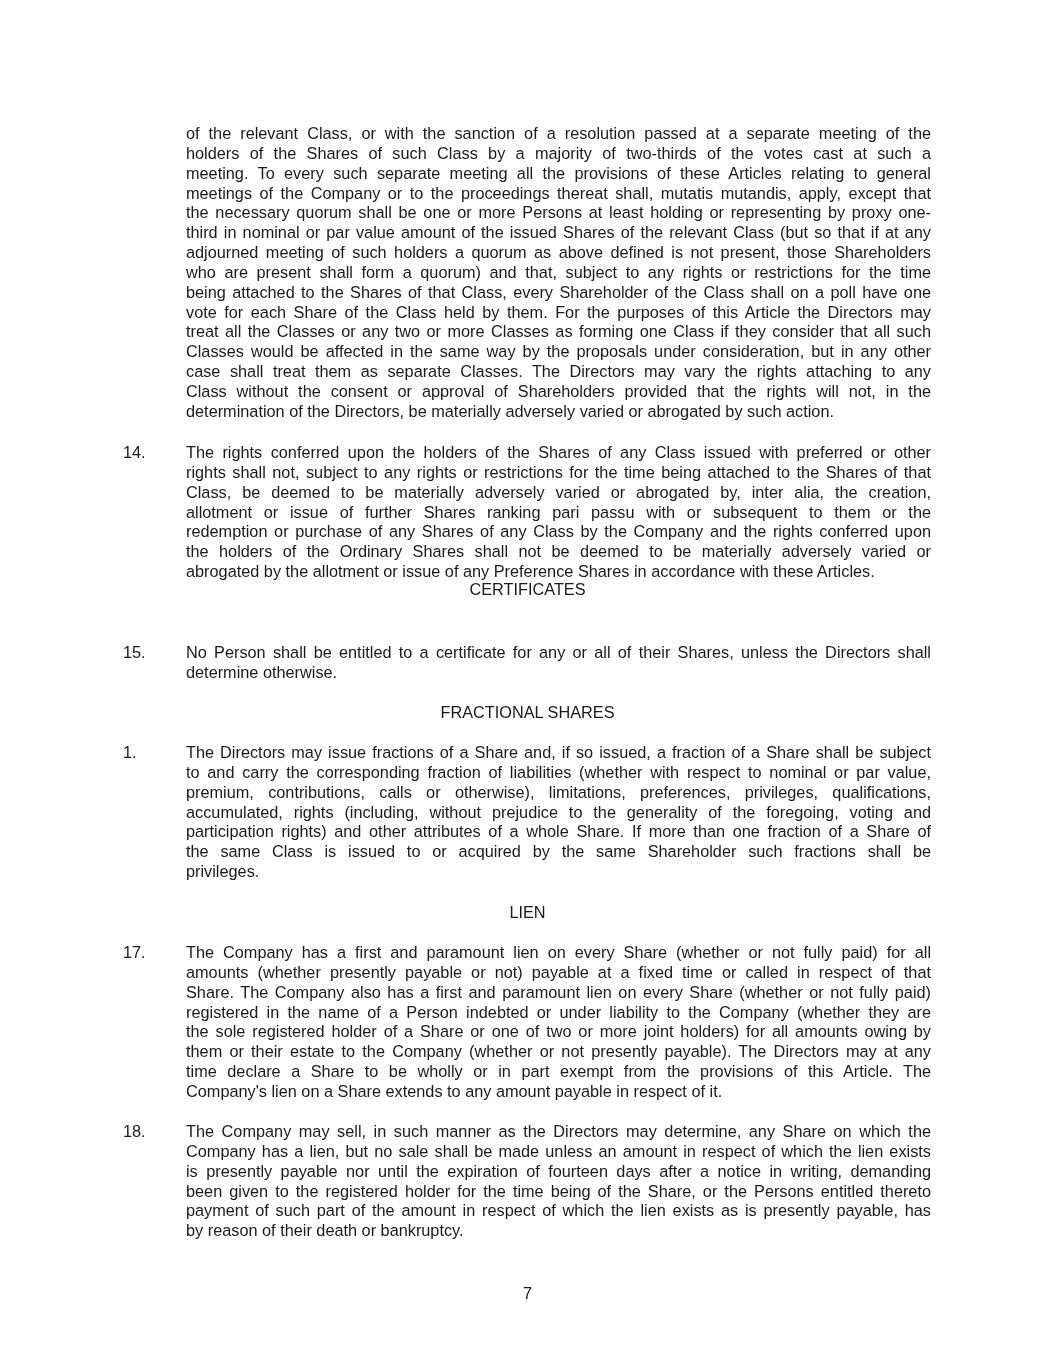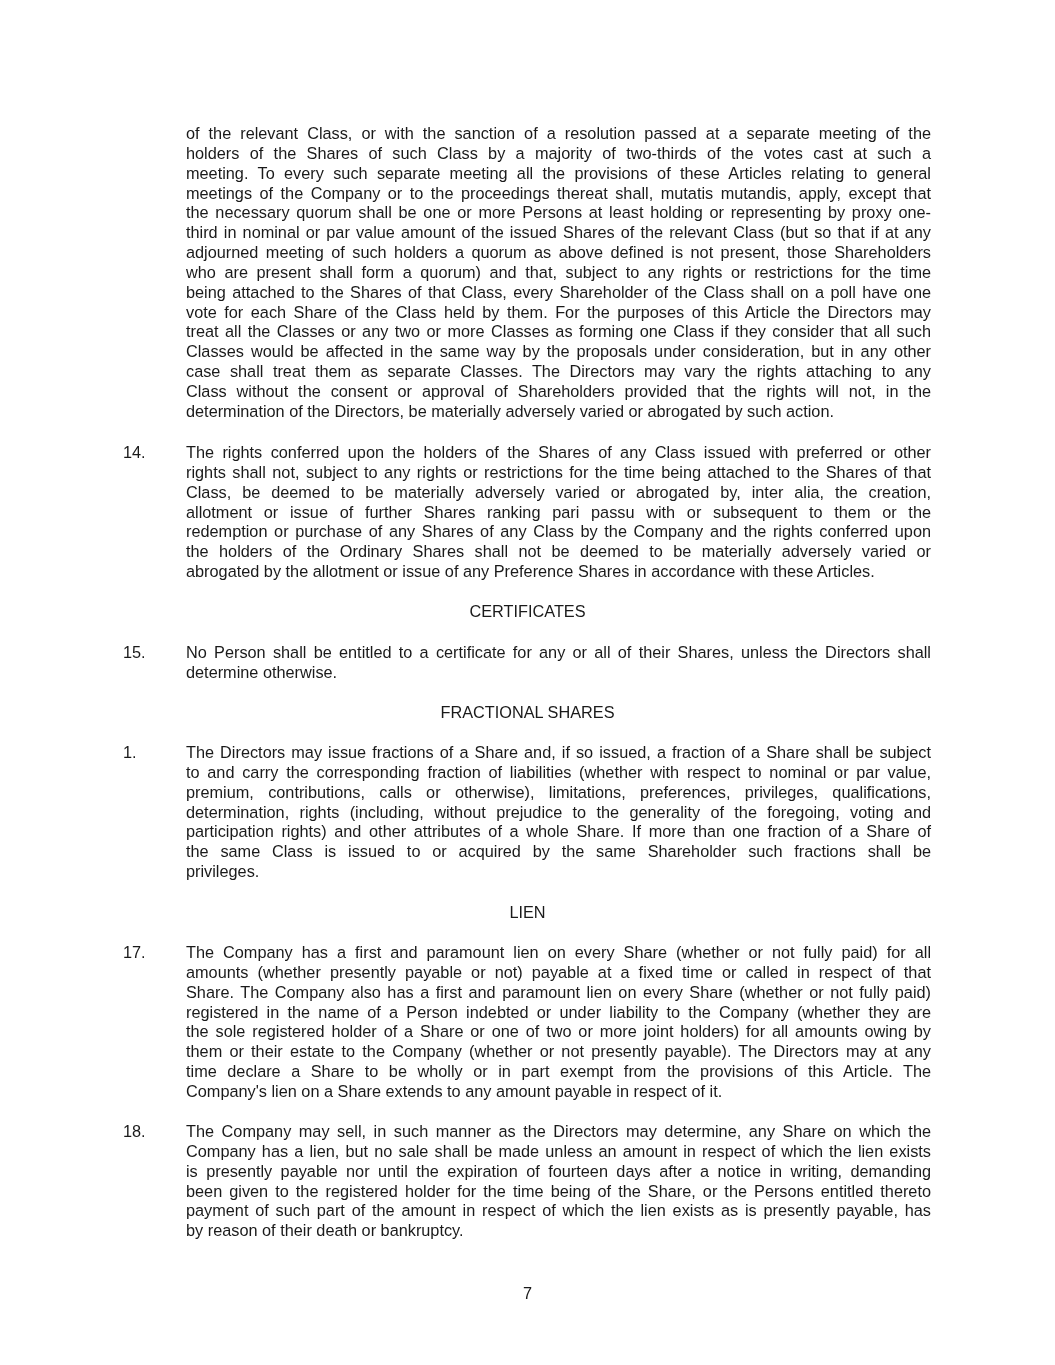--- a/index.html
+++ b/index.html
@@ -41,36 +41,36 @@
   <div class="block" style="top:443px">
       <span class="line">The rights conferred upon the holders of the Shares of any Class issued with preferred or other</span>
       <span class="line">rights shall not, subject to any rights or restrictions for the time being attached to the Shares of that</span>
       <span class="line">Class, be deemed to be materially adversely varied or abrogated by, inter alia, the creation,</span>
       <span class="line">allotment or issue of further Shares ranking pari passu with or subsequent to them or the</span>
       <span class="line">redemption or purchase of any Shares of any Class by the Company and the rights conferred upon</span>
       <span class="line">the holders of the Ordinary Shares shall not be deemed to be materially adversely varied or</span>
       <span class="line last">abrogated by the allotment or issue of any Preference Shares in accordance with these Articles.</span>
     </div>
 
-  <div class="heading" style="top:602px">CERTIFICATES</div>
+  <div class="heading" style="top:580px">CERTIFICATES</div>
 
   <span class="num" style="top:643px">15.</span>
   <div class="block" style="top:643px">
       <span class="line">No Person shall be entitled to a certificate for any or all of their Shares, unless the Directors shall</span>
       <span class="line last">determine otherwise.</span>
     </div>
 
   <div class="heading" style="top:703px">FRACTIONAL SHARES</div>
 
   <span class="num" style="top:743px">1.</span>
   <div class="block" style="top:743px">
       <span class="line">The Directors may issue fractions of a Share and, if so issued, a fraction of a Share shall be subject</span>
       <span class="line">to and carry the corresponding fraction of liabilities (whether with respect to nominal or par value,</span>
       <span class="line">premium, contributions, calls or otherwise), limitations, preferences, privileges, qualifications,</span>
-      <span class="line">determination, rights (including, without prejudice to the generality of the foregoing, voting and</span>
+      <span class="line">accumulated, rights (including, without prejudice to the generality of the foregoing, voting and</span>
       <span class="line">participation rights) and other attributes of a whole Share. If more than one fraction of a Share of</span>
       <span class="line">the same Class is issued to or acquired by the same Shareholder such fractions shall be</span>
       <span class="line last">privileges.</span>
     </div>
 
   <div class="heading" style="top:903px">LIEN</div>
 
   <span class="num" style="top:943px">17.</span>
   <div class="block" style="top:943px">
       <span class="line">The Company has a first and paramount lien on every Share (whether or not fully paid) for all</span>

